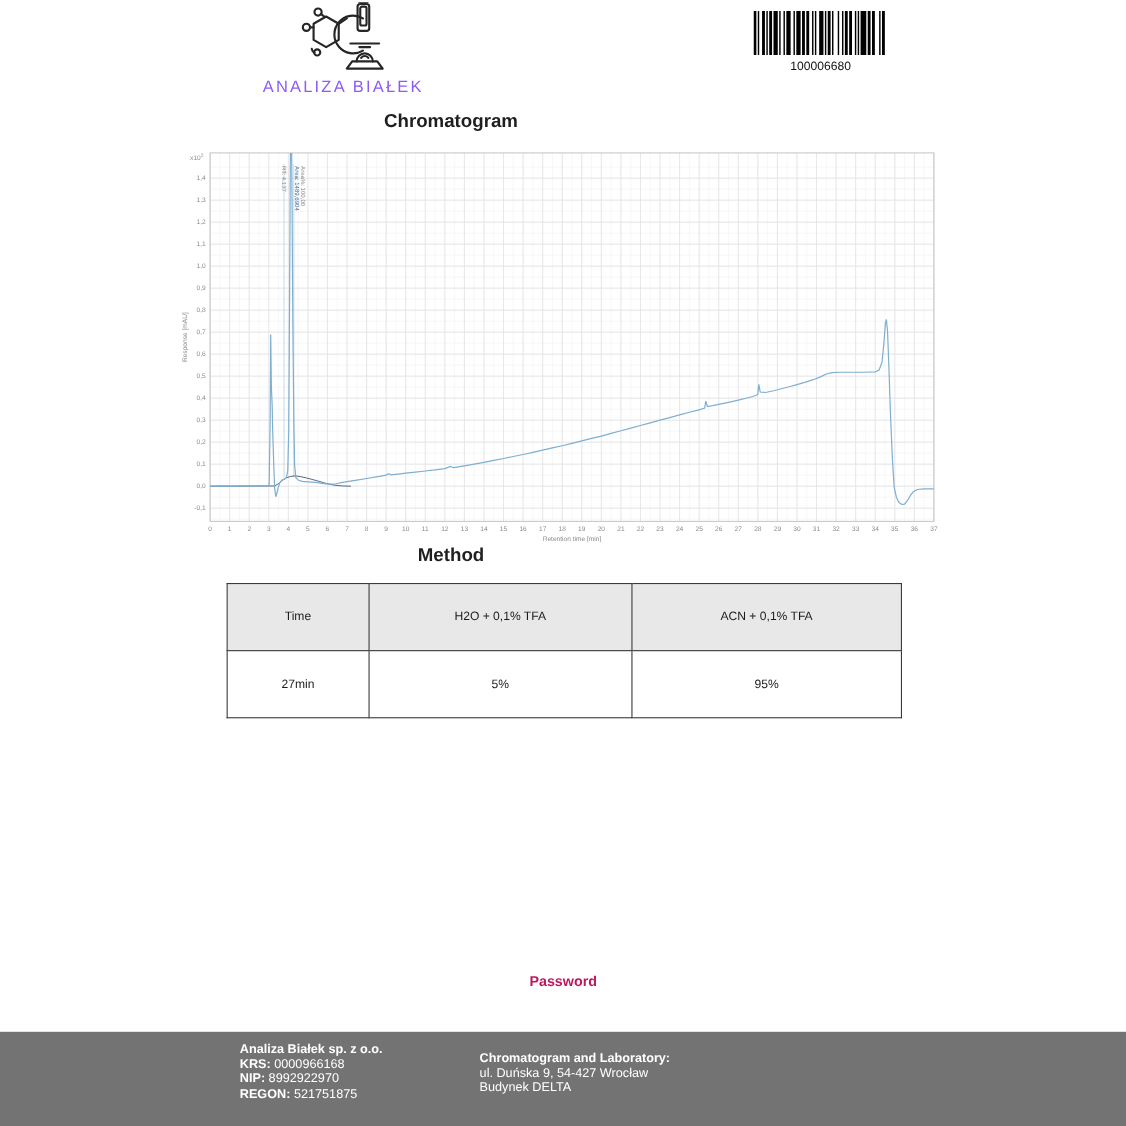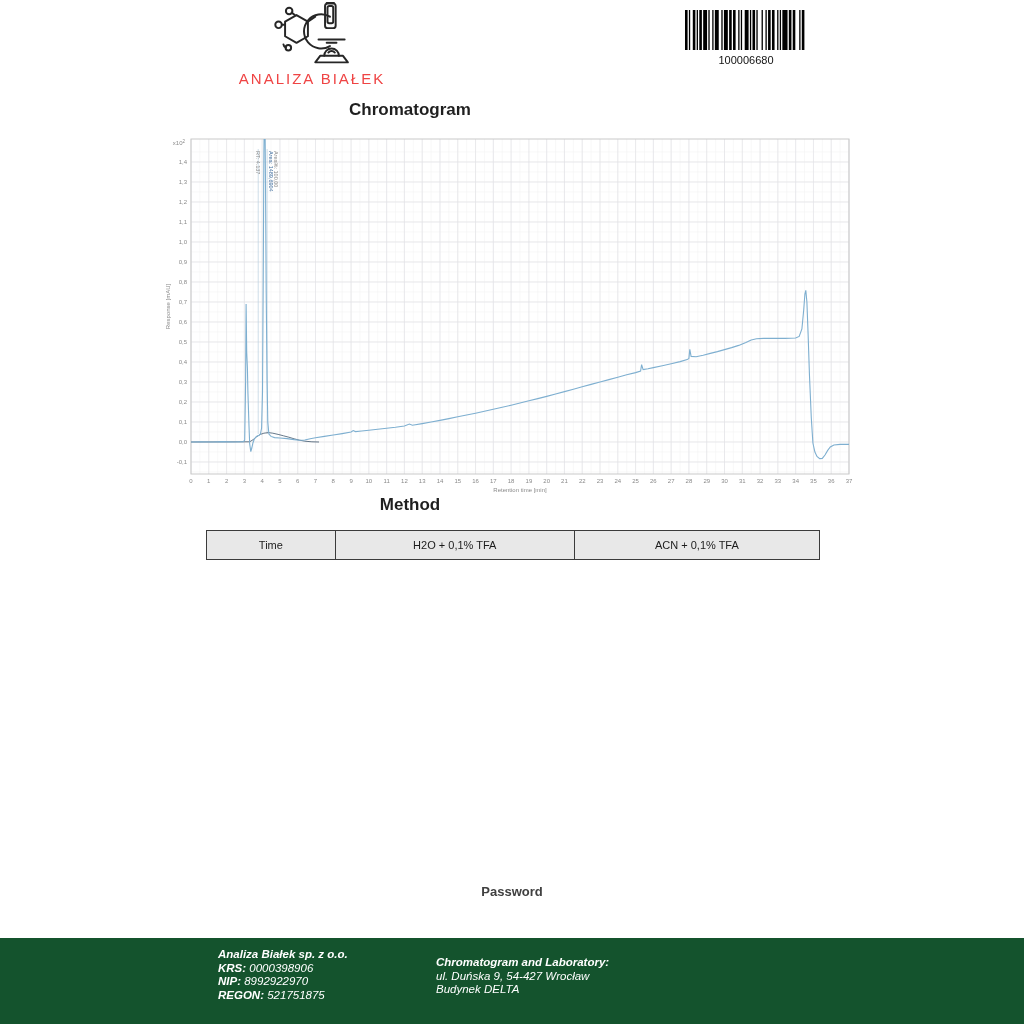--- a/index.html
+++ b/index.html
@@ -1,43 +1,43 @@
 <!DOCTYPE html>
 <html><head>
 <meta charset="utf-8">
 <style>
   html,body{margin:0;padding:0;background:#ffffff;}
   body{width:1024px;height:1024px;position:relative;font-family:"Liberation Sans","DejaVu Sans",sans-serif;color:#222;}
   .abs{position:absolute;}
 
   
   #logo-wrap{left:222px;top:2px;width:180px;text-align:center;}
-  #logo-text{font-size:15px;letter-spacing:2px;color:#ef4444;margin-top:2px;}
+  #logo-text{font-size:15px;letter-spacing:2px;color:#8b5cf6;margin-top:2px;}
   #barcode-wrap{left:666px;top:10px;width:160px;text-align:center;}
   #barcode-number{font-size:11px;color:#111;margin-top:0;}
 
   
   .sec-title{width:820px;text-align:center;font-weight:bold;font-size:17px;color:#1f1f1f;}
   #chrom-title{top:100px;left:0;}
   #method-title{top:495px;left:0;}
 
   
   #chart-box{left:160px;top:131px;}
 
   
   #method-table{left:206px;top:530px;width:614px;border-collapse:collapse;font-size:11px;color:#1c1c1c;}
-  #method-table th,#method-table td{border:1px solid #3b3b3b;text-align:center;height:28px;font-weight:normal;padding:0 4px;}
+  #method-table th,#method-table td{border:1px solid #3b3b3b;text-align:center;height:28px;font-weight:normal;padding:16px 4px;}
   #method-table th{background:#e8e8e8;}
   .col-time{width:21%;}
   .col-a{width:39%;}
   .col-b{width:40%;}
 
   
   #password-wrap{left:0;top:884px;width:1024px;text-align:center;}
-  #password-label{font-weight:bold;font-size:13px;color:#404040;}
+  #password-label{font-weight:bold;font-size:13px;color:#be185d;}
   #password-value{font-size:12px;color:#333;margin-top:7px;letter-spacing:1px;}
 
   
   #footer{left:0;top:938px;width:1024px;height:86px;color:#fff;}
   #footer .col{position:absolute;font-size:11.5px;line-height:13.5px;}
   #footer .b{font-weight:bold;}
   #f-col1{left:218px;top:10px;}
   #f-col2{left:436px;top:18px;}
   #f-col3{left:681px;top:18px;}
 </style>
@@ -355,31 +355,36 @@
 
 <table class="abs" id="method-table">
   <thead>
     <tr>
       <th class="col-time">Time</th>
       <th class="col-a">H2O + 0,1% TFA</th>
       <th class="col-b">ACN + 0,1% TFA</th>
     </tr>
   </thead>
   <tbody>
+    <tr>
+      <td>27min</td>
+      <td>5%</td>
+      <td>95%</td>
+    </tr>
   </tbody>
 </table>
 
 <div class="abs" id="password-wrap">
   <div id="password-label">Password</div>
 </div>
 
-<div class="abs" id="footer" style="background: #14532d; font-style: italic;">
+<div class="abs" id="footer" style="background: #737373;">
   <div class="col" id="f-col1">
     <div class="b">Analiza Białek sp. z o.o.</div>
-    <div><span class="b">KRS:</span> <span>0000398906</span></div>
+    <div><span class="b">KRS:</span> <span>0000966168</span></div>
     <div><span class="b">NIP:</span> <span>8992922970</span></div>
     <div><span class="b">REGON:</span> <span>521751875</span></div>
   </div>
   <div class="col" id="f-col2">
     <div class="b">Chromatogram and Laboratory:</div>
     <div>ul. Duńska 9, 54-427 Wrocław</div>
     <div>Budynek DELTA</div>
   </div>
 </div>
 

